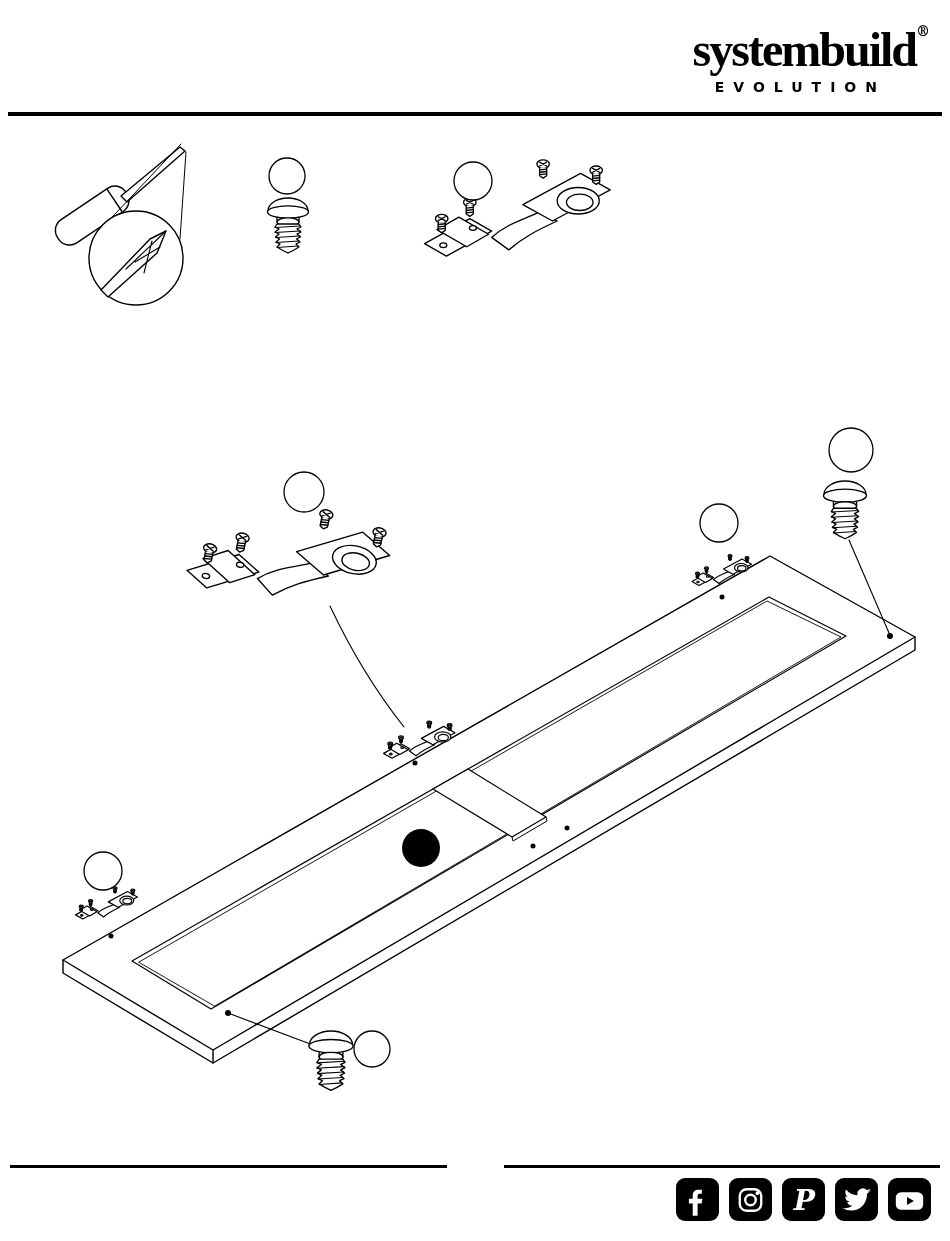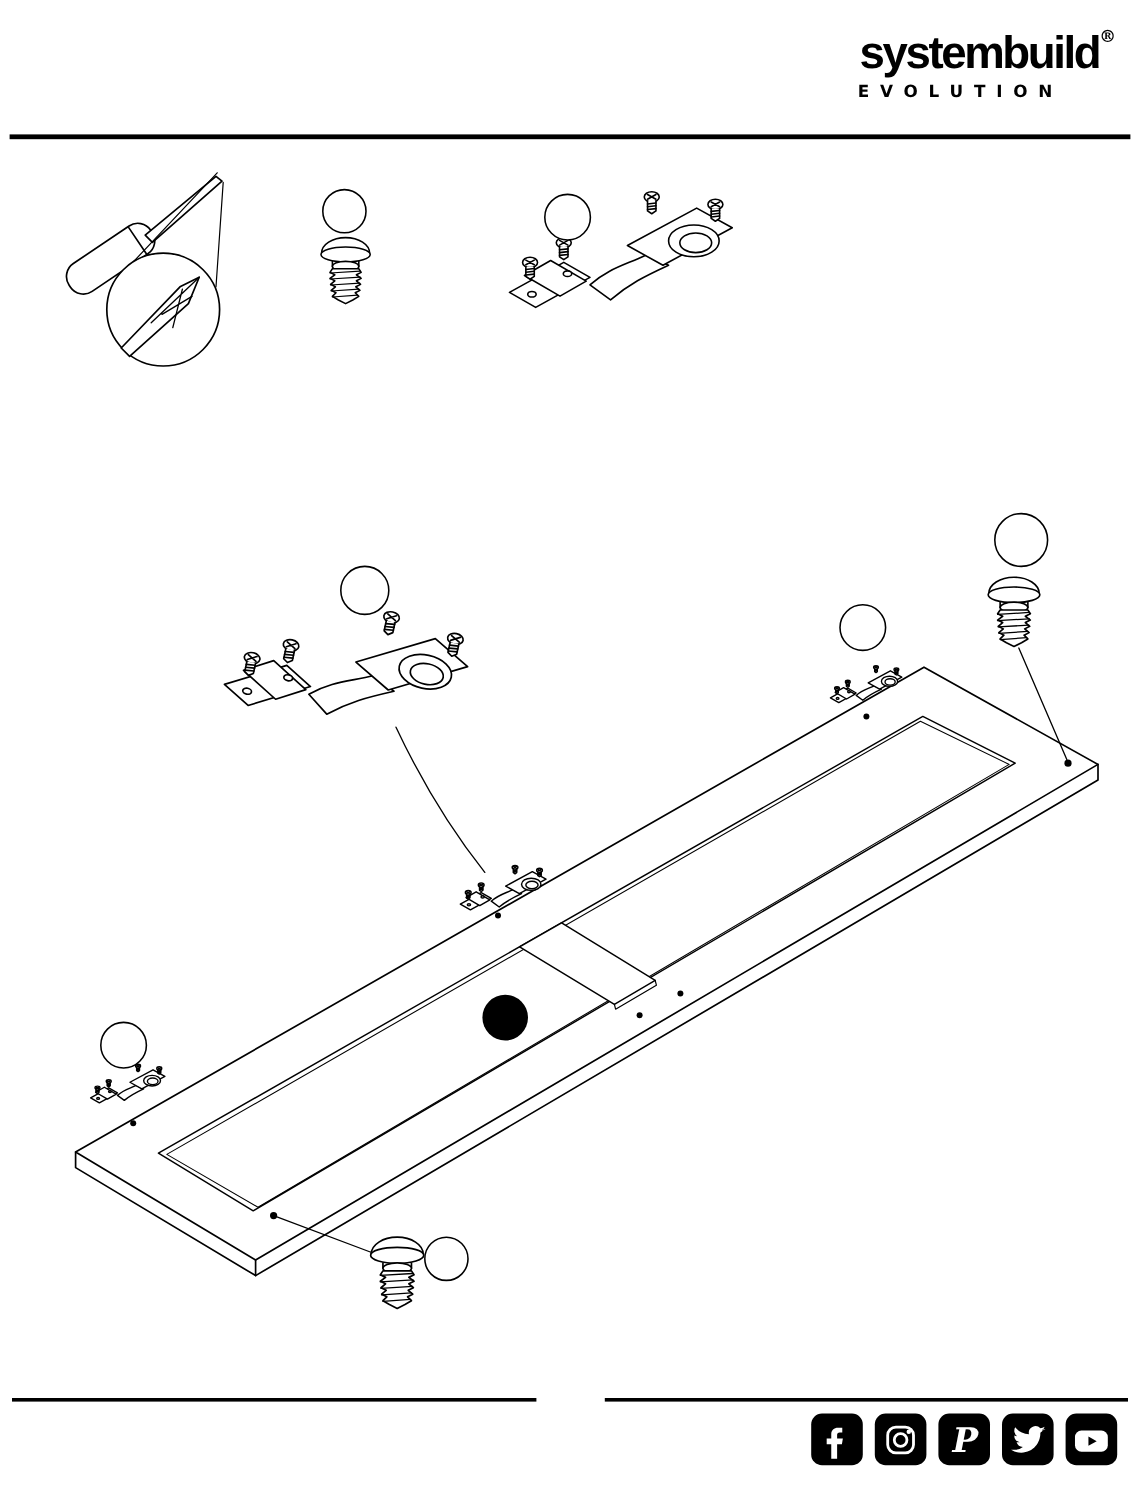--- a/index.html
+++ b/index.html
@@ -3,23 +3,23 @@
 <meta charset="utf-8">
 <style>
   * { margin:0; padding:0; box-sizing:border-box; }
   html,body { background:#ffffff; }
   body { font-family:"Liberation Sans", sans-serif; }
   .page { position:relative; width:950px; height:1241px; background:#fff; margin:0 auto; overflow:hidden; color:#000; }
 
   
   .brandblock { position:absolute; top:26px; right:20px; text-align:right; }
   .wordmark-row { line-height:1; white-space:nowrap; }
-  .wordmark { font-family:Liberation Sans, sans-serif; font-weight:700; font-size:38px; letter-spacing:-2px; }
+  .wordmark { font-family:Liberation Serif, serif; font-weight:700; font-size:48px; letter-spacing:-2px; }
   .regmark { display:inline-block; font-family:"DejaVu Serif", serif; font-weight:700; font-size:14px; vertical-align:top; position:relative; top:-2px; }
-  .subbrand { font-family:"DejaVu Sans", sans-serif; font-weight:700; font-size:14px; letter-spacing:9px; margin-top:5px; padding-right:44px;text-align:center; }
+  .subbrand { font-family:"DejaVu Sans", sans-serif; font-weight:700; font-size:14px; letter-spacing:9px; margin-top:5px; padding-right:44px; }
 
   
   .rule { position:absolute; background:#000; }
   .rule-top { left:8px; right:8px; top:112px; height:4px; }
   .rule-bl { left:10px; width:437px; top:1165px; height:2.5px; }
   .rule-br { left:504px; width:436px; top:1165px; height:2.5px; }
 
   
   .diagram { position:absolute; left:0; top:0; width:950px; height:1241px; }
 

